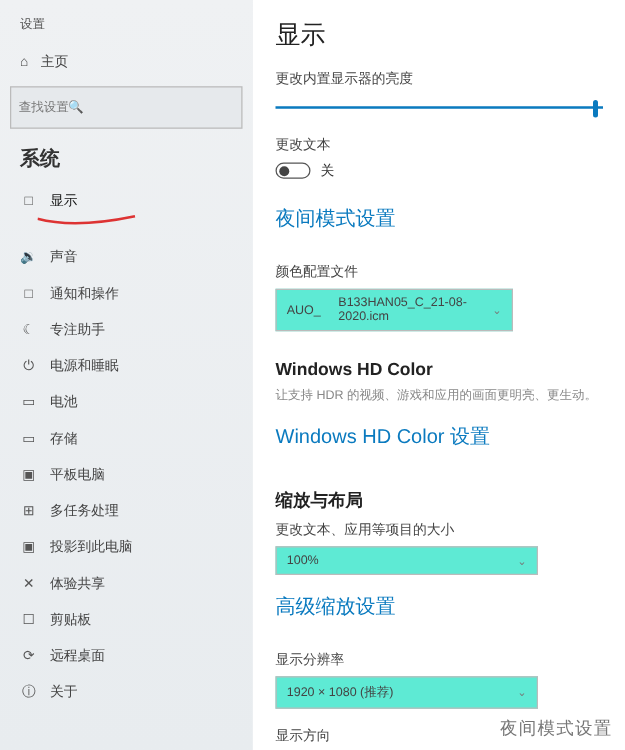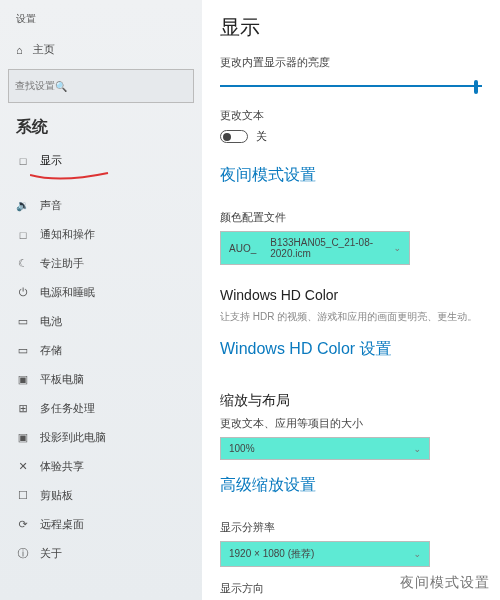--- a/index.html
+++ b/index.html
@@ -61,21 +61,21 @@
   position:absolute; left:2px; top:1.5px;
 }
 .link { color:#0a7abf; font-size:16px; margin:15px 0 10px; cursor:pointer; display:inline-block; }
 .select {
   display:flex; align-items:center; justify-content:space-between;
   border:1px solid #bbb; background:#5eead4; padding:5px 8px; font-size:10px;
   color:#444; width:190px; cursor:pointer;
 }
 .select .chev { color:#777; font-size:9px; }
 .select.small { width:210px; }
-h2.section { font-size:14px; font-weight:400; color:#222; margin:22px 0 6px; }
+h2.section { font-size:14px; font-weight:700; color:#222; margin:22px 0 6px; }
 .desc { font-size:10px; color:#888; line-height:1.5; }
 .watermark {
   position:absolute; right:10px; bottom:8px;
   font-size:14px; color:#777; letter-spacing:1px;
 }
 .color-split { display:flex; gap:14px; align-items:center; }
 </style>
 </head>
 <body>
 

